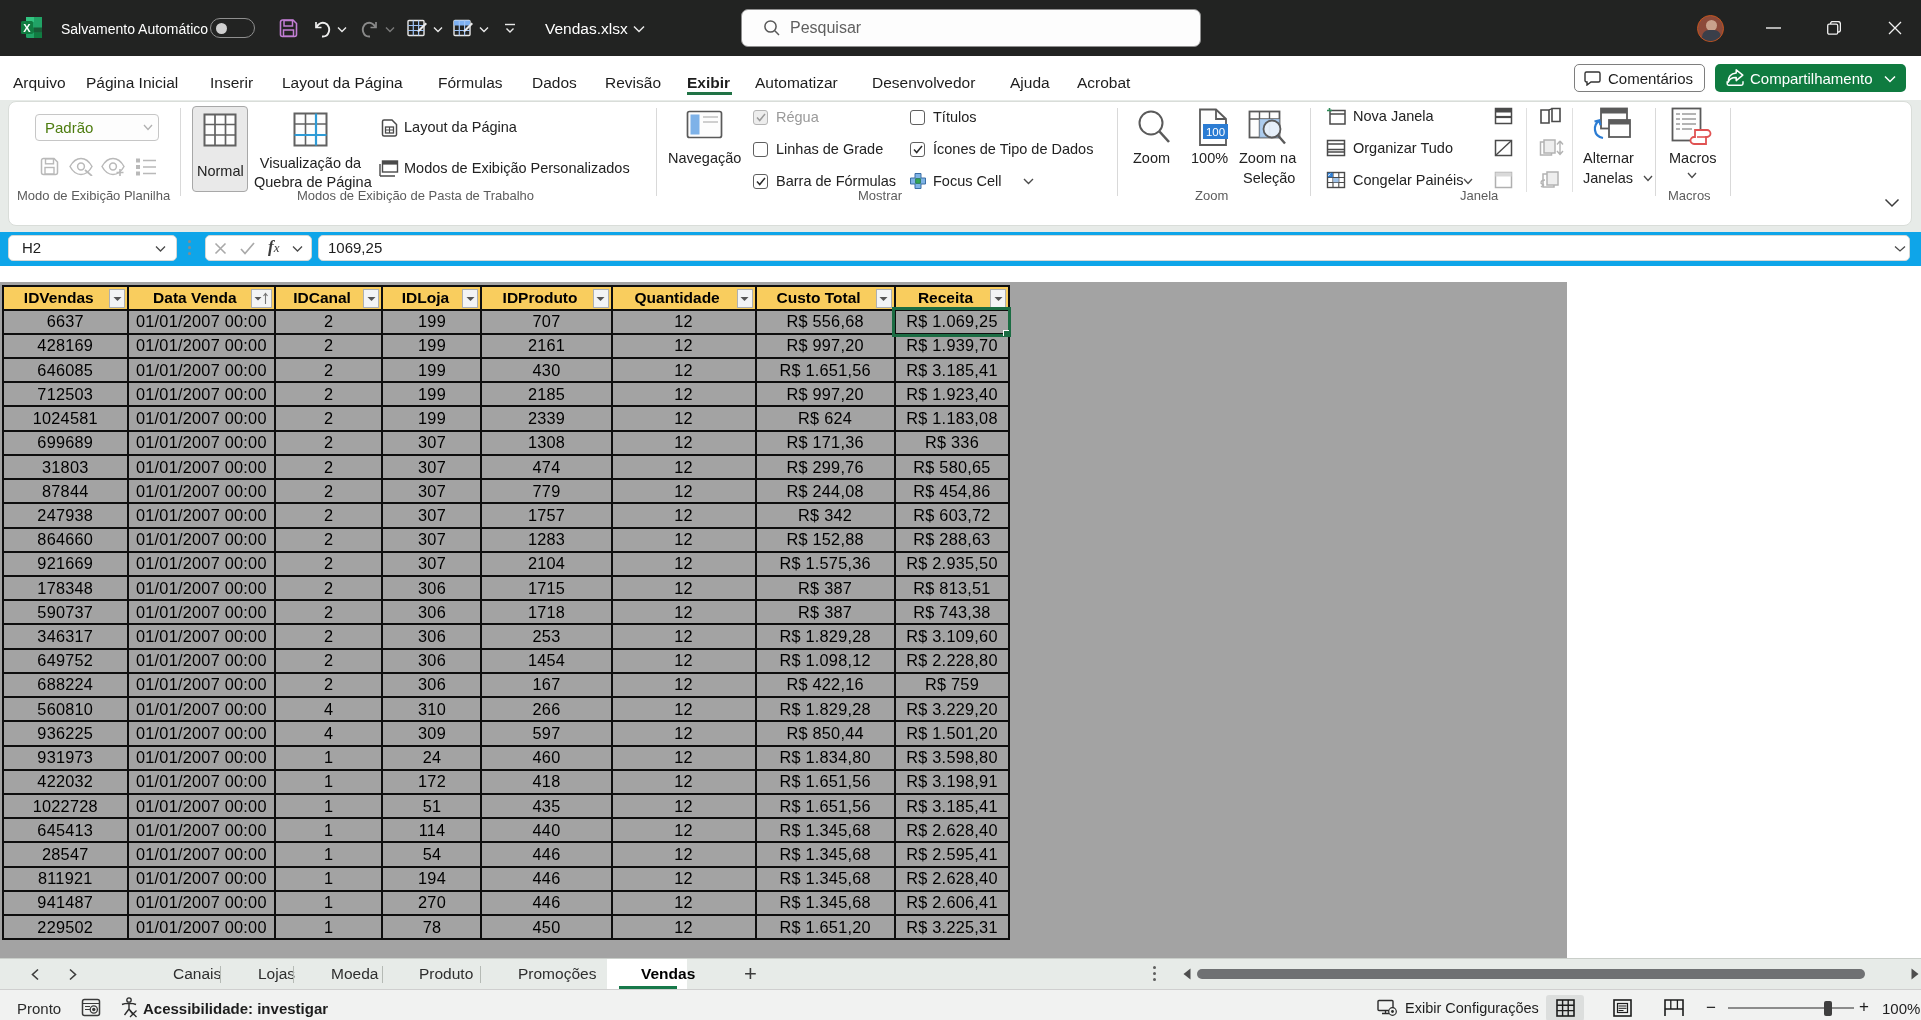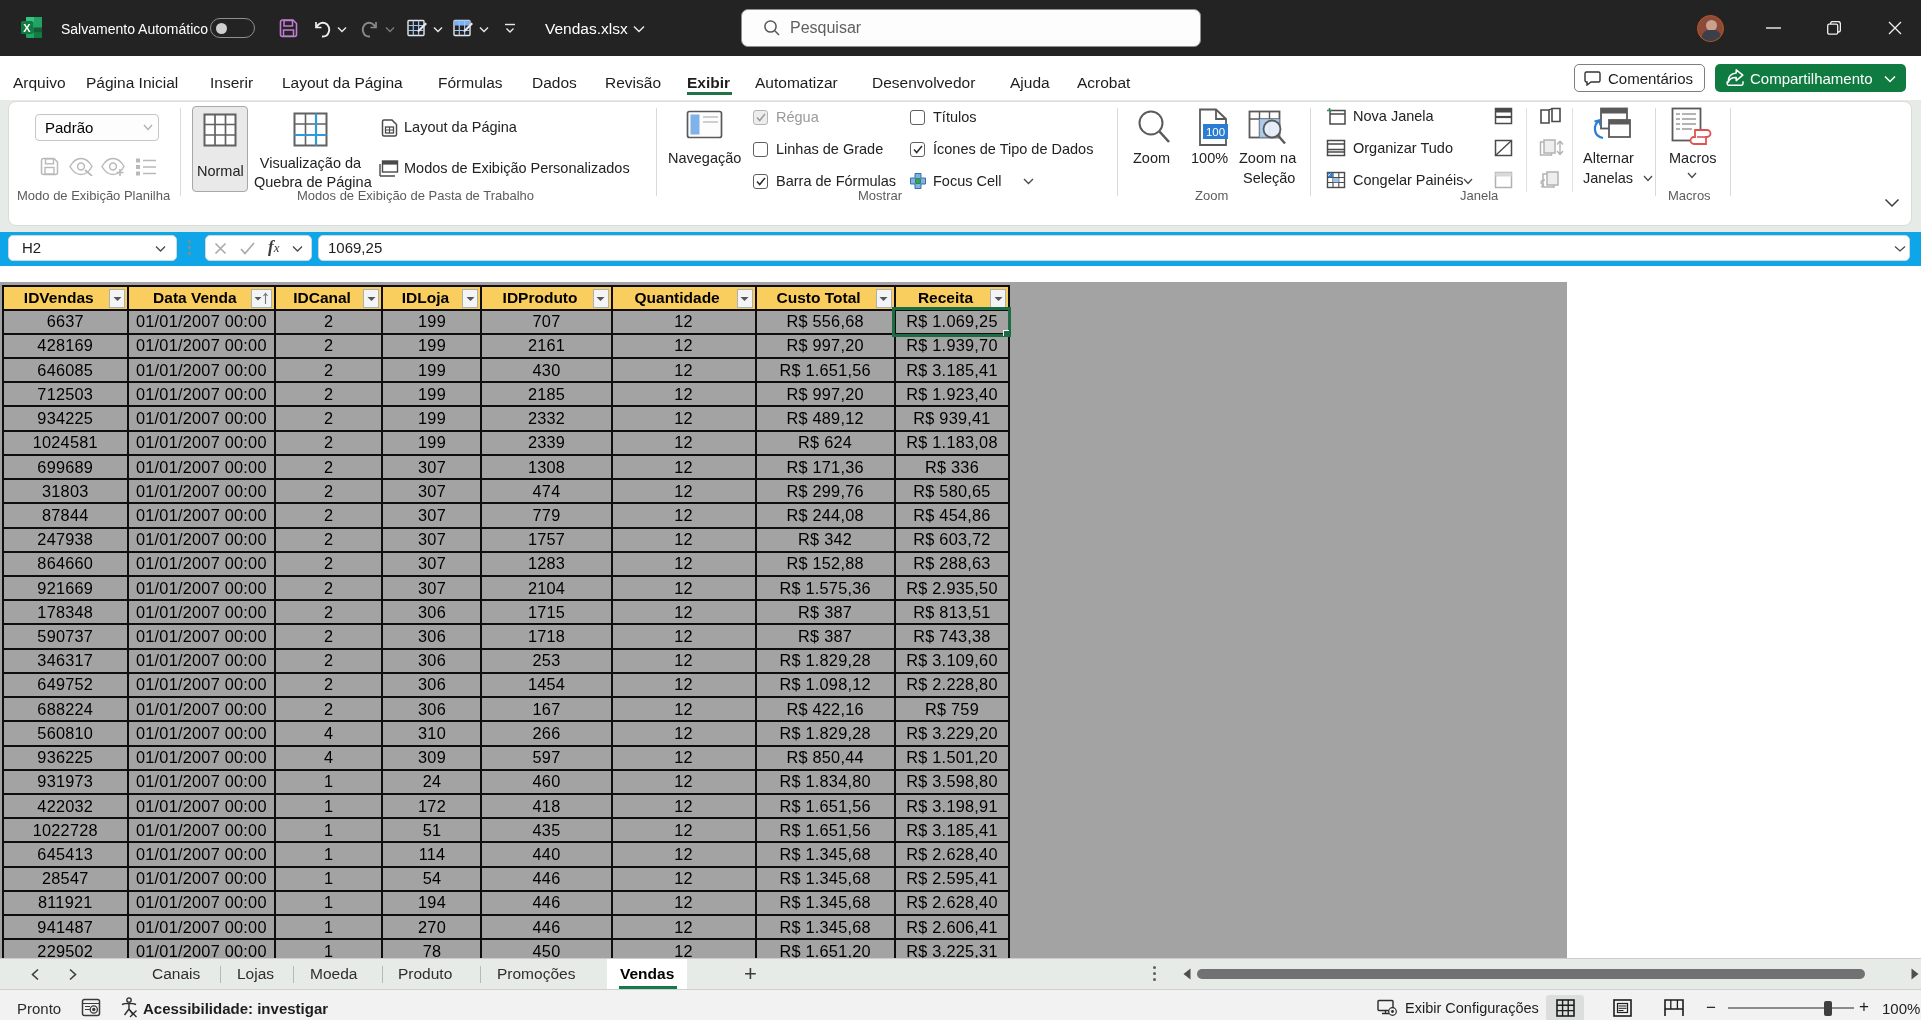--- a/index.html
+++ b/index.html
@@ -35,21 +35,21 @@
   table.grid td { height:24.22px; letter-spacing:0.25px; }
   table.grid td.r { }
   table.grid th { border-top:2.1px solid #0e0e0e; background:#f9cd5e; font-weight:bold; font-size:15.5px; height:25.3px; position:relative; padding:0 13px 0 0; }
   .fbtn { position:absolute; right:2px; top:2px; width:16px; height:18.5px; background:#f3f4f5; border:1px solid #adb0b3; display:flex; align-items:center; justify-content:center; }
 
   #selcell { position:absolute; left:892px; top:25.4px; width:119px; height:29.4px; border:3.1px solid #1b6c43; }
   #selcell:after { content:""; position:absolute; right:-1px; bottom:-2.5px; width:5.5px; height:5.5px; background:#1b6c43; border-left:1.5px solid #fff; border-top:1.5px solid #fff; }
 
   
   #tabsrow { position:absolute; left:0; top:958px; width:1921px; height:31px; background:#e7ebe8; border-top:1px solid #c9cec9; }
-  .stab { position:absolute; top:0; height:30px; line-height:30px; font-size:15.5px; color:#2e2e2e; }
+  .stab { position:absolute; top:0; height:30px; line-height:30px; font-size:15.5px; color:#2e2e2e;margin-left:21px; }
   .tsep { position:absolute; top:7px; height:17px; width:1px; background:#b5bab5; }
 
   
   #statusbar { position:absolute; left:0; top:989px; width:1921px; height:31px; background:#f1f2f1; border-top:1px solid #cfcfcf; }
 </style>
 </head>
 <body>
 
 <div id="titlebar">
 
@@ -169,21 +169,21 @@
   </svg>
   <div class="abs" style="left:1750px;top:14px;font-size:15px;color:#ffffff;">Compartilhamento</div>
   <svg class="abs" style="left:1884px;top:19px" width="12" height="8" viewBox="0 0 12 8">
       <path d="M1 1.5 L6 6.5 L11 1.5" fill="none" stroke="#fff" stroke-width="1.5"></path>
     </svg>
 </div>
 <div id="ribbonbg"></div>
 <div id="ribboncard"></div>
 
   <div class="abs" style="left:35px;top:114px;width:124px;height:27px;border:1px solid #c6c6c6;border-radius:4px;background:#fdfdfd;"></div>
-  <div class="abs" style="left:45px;top:119px;font-size:15px;color:#000000;">Padrão</div>
+  <div class="abs" style="left:45px;top:119px;font-size:15px;color:#4d7c0f;">Padrão</div>
   <svg class="abs" style="left:143px;top:124px" width="10" height="7" viewBox="0 0 10 7">
     <path d="M1 1 L5 5.5 L9 1" fill="none" stroke="#b0b0b0" stroke-width="1.3"></path>
   </svg>
   <svg class="abs" style="left:39px;top:156px" width="21" height="21" viewBox="0 0 21 21">
     <path d="M2.5 4.5 a2 2 0 0 1 2-2 H15 L18.5 6 V16.5 a2 2 0 0 1 -2 2 H4.5 a2 2 0 0 1 -2-2 Z" fill="none" stroke="#b9b9b9" stroke-width="1.5"></path>
     <rect x="6.5" y="2.8" width="8" height="5" fill="none" stroke="#b9b9b9" stroke-width="1.4"></rect>
     <rect x="6" y="11.5" width="9" height="6.5" fill="none" stroke="#b9b9b9" stroke-width="1.4"></rect>
   </svg>
   <svg class="abs" style="left:69px;top:157px" width="25" height="19" viewBox="0 0 25 19">
     <path d="M1 9.5 C4 4 8 1.5 12 1.5 C16 1.5 20 4 23 9.5 C20 15 16 17.5 12 17.5 C8 17.5 4 15 1 9.5 Z" fill="none" stroke="#b9b9b9" stroke-width="1.5"></path>
@@ -497,30 +497,20 @@
           <td>712503</td>
           <td>01/01/2007 00:00</td>
           <td>2</td>
           <td>199</td>
           <td>2185</td>
           <td>12</td>
           <td class="r">R$ 997,20</td>
           <td class="r">R$ 1.923,40</td>
         </tr>
     <tr>
-          <td>934225</td>
-          <td>01/01/2007 00:00</td>
-          <td>2</td>
-          <td>199</td>
-          <td>2332</td>
-          <td>12</td>
-          <td class="r">R$ 489,12</td>
-          <td class="r">R$ 939,41</td>
-        </tr>
-    <tr>
           <td>1024581</td>
           <td>01/01/2007 00:00</td>
           <td>2</td>
           <td>199</td>
           <td>2339</td>
           <td>12</td>
           <td class="r">R$ 624</td>
           <td class="r">R$ 1.183,08</td>
         </tr>
     <tr>

